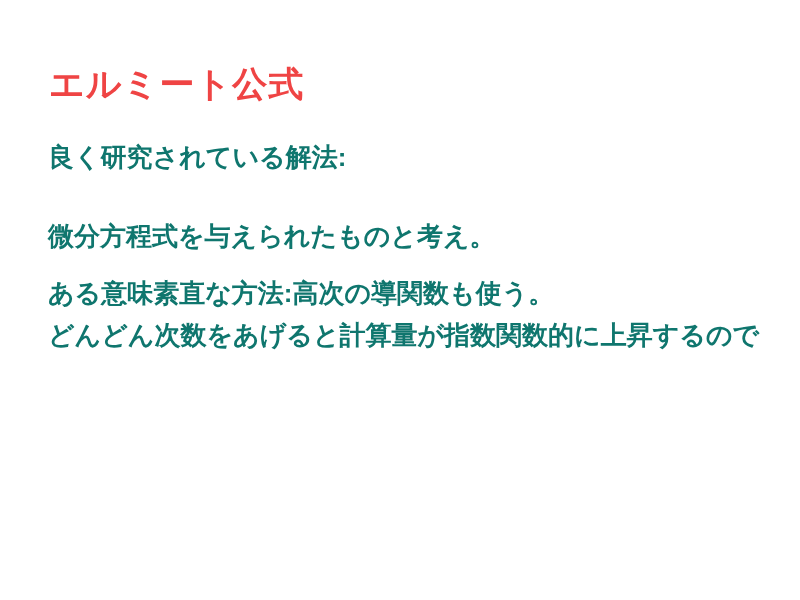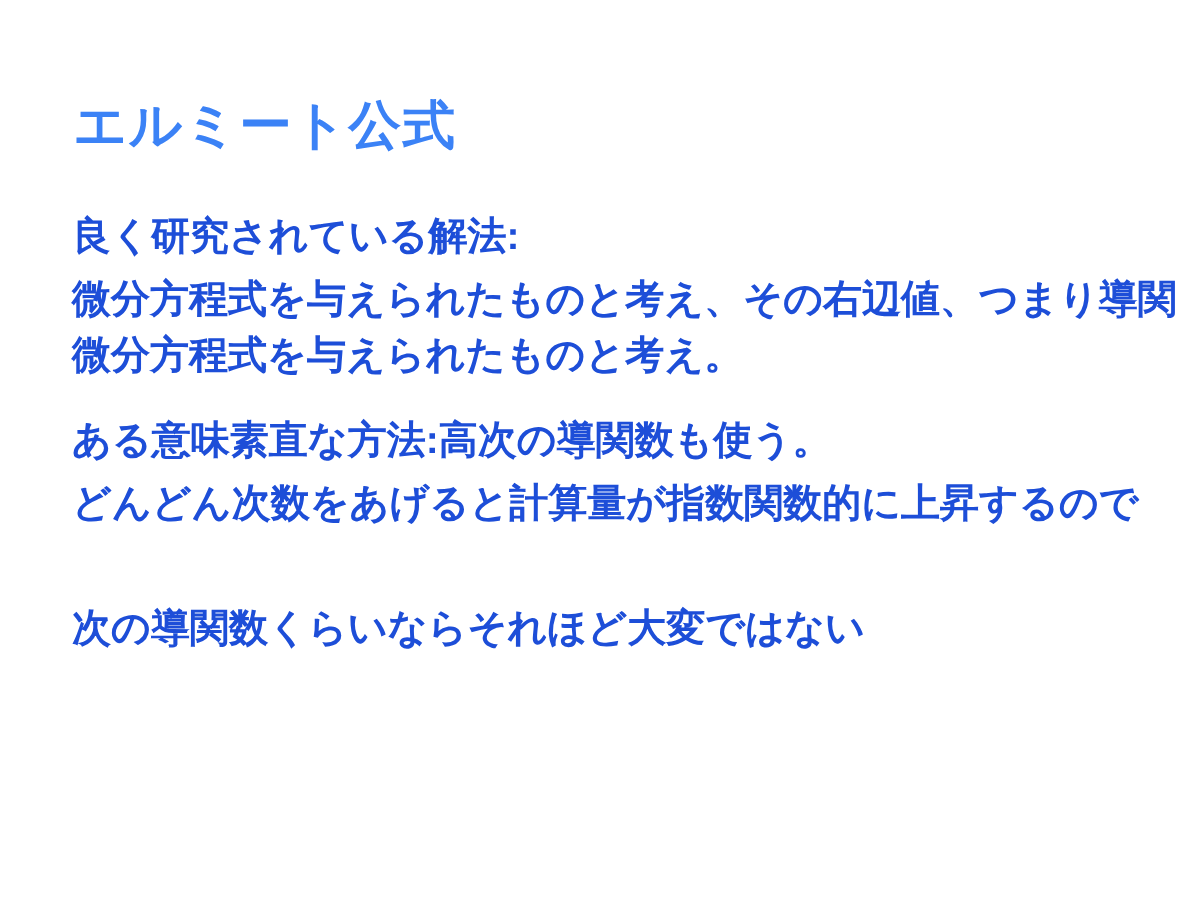--- a/index.html
+++ b/index.html
@@ -20,48 +20,46 @@
   }
   .slide-title {
     position: absolute;
     left: 49px;
     top: 64px;
     font-size: 35px;
     line-height: 40px;
     font-weight: bold;
     letter-spacing: 1px;
     white-space: nowrap;
-    color: #3b82f6;
+    color: #ef4444;
   }
   .body-line {
     position: absolute;
     left: 48px;
     font-size: 26px;
     line-height: 32px;
     font-weight: bold;
     white-space: nowrap;
-    color: #1d4ed8;
+    color: #0f766e;
   }
   .l-p0-0 { top: 141px; }
   .l-p1-0 { top: 183px; }
   .l-p1-1 { top: 220px; }
   .l-p2-0 { top: 277px; }
   .l-p3-0 { top: 319px; }
   .l-p3-1 { top: 354px; }
   .l-p4-0 { top: 402px; }
 </style>
 </head>
 <body>
 
 <div class="slide">
   <div class="slide-title">エルミート公式</div>
 
   <div class="body-line l-p0-0">良く研究されている解法:</div>
 
-  <div class="body-line l-p1-0">微分方程式を与えられたものと考え、その右辺値、つまり導関</div>
   <div class="body-line l-p1-1">微分方程式を与えられたものと考え。</div>
 
   <div class="body-line l-p3-0">どんどん次数をあげると計算量が指数関数的に上昇するので</div>
 
   <div class="body-line l-p2-0">ある意味素直な方法:高次の導関数も使う。</div>
 
-  <div class="body-line l-p4-0">次の導関数くらいならそれほど大変ではない</div>
 </div>
 
 </body></html>

